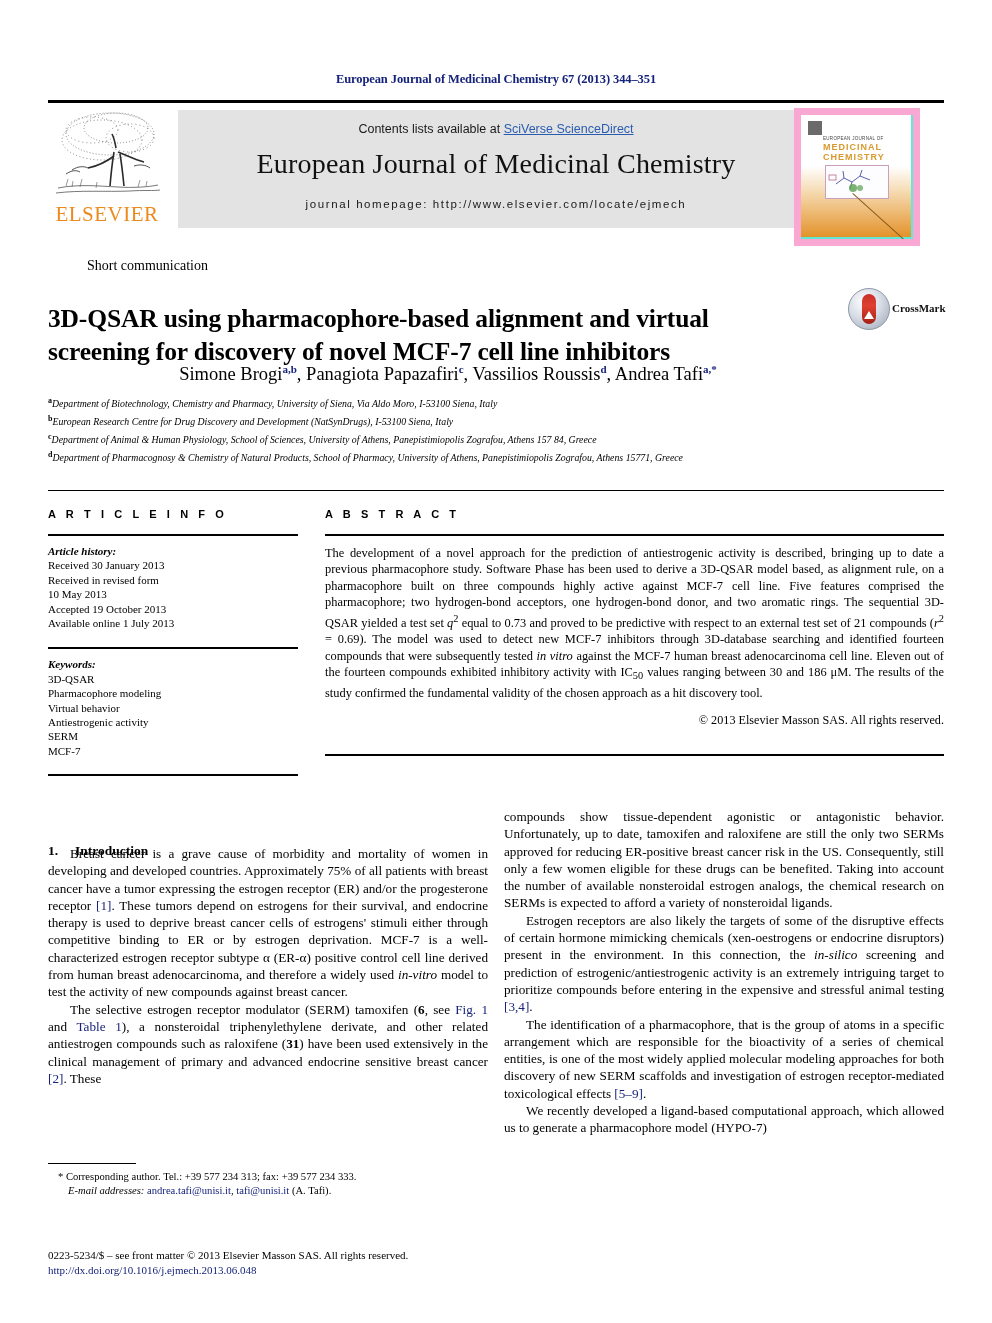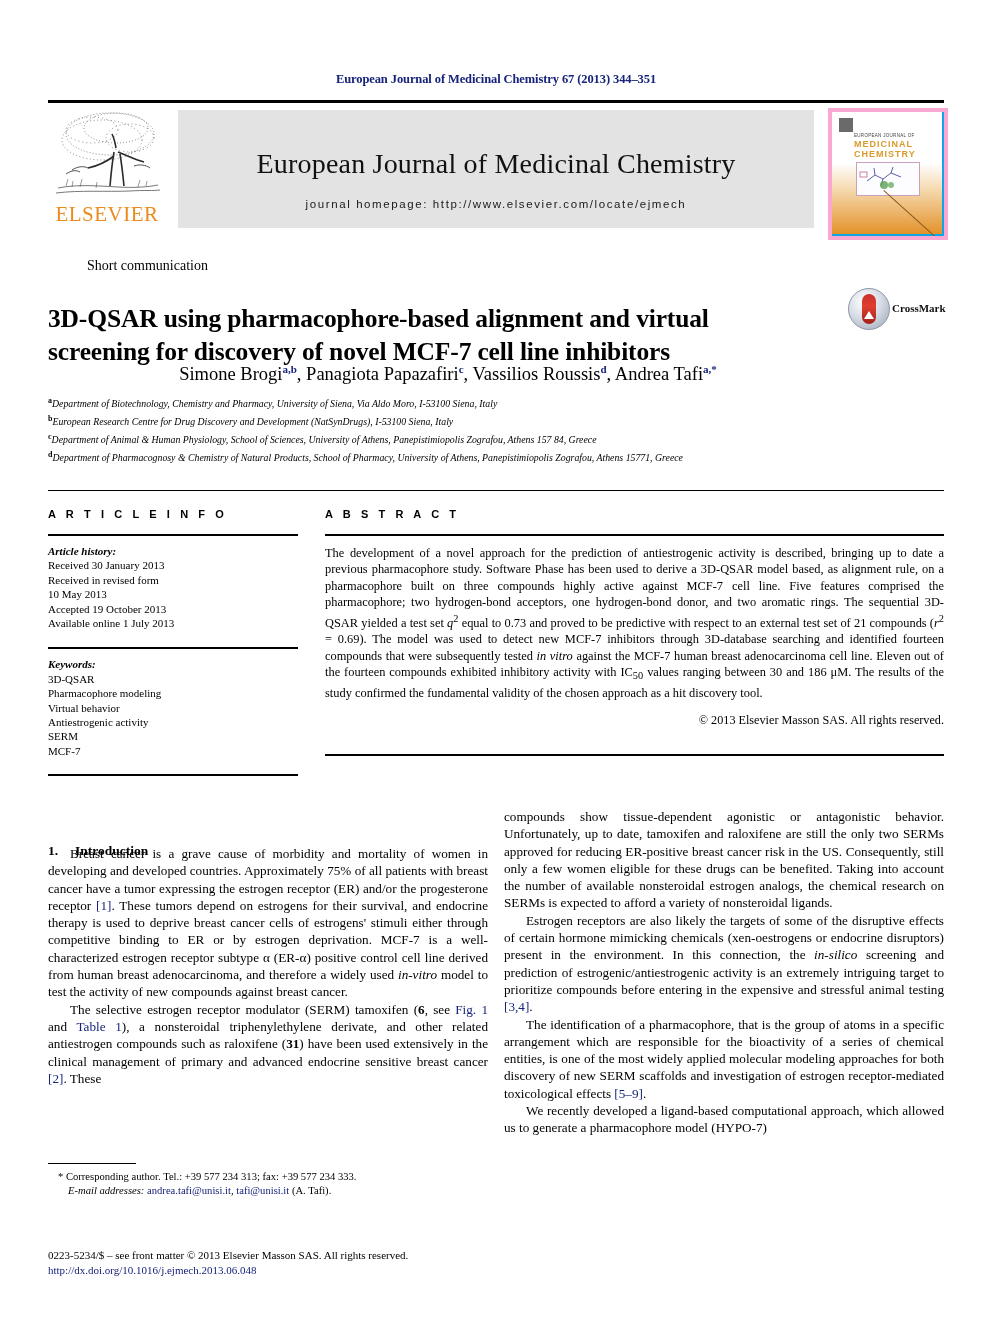--- a/index.html
+++ b/index.html
@@ -105,25 +105,25 @@
     left: 0; top: 88px;
     width: 636px;
     text-align: center;
     font-family: "Liberation Sans", sans-serif;
     font-size: 11.5px;
     letter-spacing: 1.6px;
     color: #1a1a1a;
   }
   .cover-thumb {
     position: absolute;
-    left: 780px; top: 8px;
+    left: 746px; top: 8px;
     width: 112px;
     height: 124px;
-    border: 4px solid #f9a8d4;
-    background: #0ea5e9;
+    border: 7px solid #f9a8d4;
+    background: #5eead4;
     overflow: hidden;
   }
   .cover-inner {
     position: absolute;
     left: 0; top: 0;
     width: 110px; height: 122px;
     background: linear-gradient(to bottom, #ffffff 0%, #ffffff 42%, #f6dcb4 62%, #e3922a 100%);
   }
   .cover-mini-logo {
     position: absolute;
@@ -398,20 +398,23 @@
           </g>
           <g stroke="#4a4a4a" stroke-width="0.7" fill="none" opacity="0.8">
             <path d="M14 78 l2 -7 M20 79 l1 -6 M28 79 l2 -8 M44 80 l1 -6 M86 79 l2 -7 M94 78 l1 -5"></path>
           </g>
         </svg>
       </div>
       <div class="elsevier-word">ELSEVIER</div>
     </div>
 
     <div class="journal-band">
+      <div class="contents-line">
+        <span>Contents lists available at </span><a class="sd-link" href="#">SciVerse ScienceDirect</a>
+      </div>
       <div class="journal-title">European Journal of Medicinal Chemistry</div>
       <div class="homepage-line">journal homepage: http://www.elsevier.com/locate/ejmech</div>
     </div>
 
     <div class="cover-thumb">
       <div class="cover-inner">
         <div class="cover-mini-logo"></div>
         <div class="cover-soc">EUROPEAN JOURNAL OF</div>
         <div class="cover-title1">MEDICINAL</div>
         <div class="cover-title2">CHEMISTRY</div>

